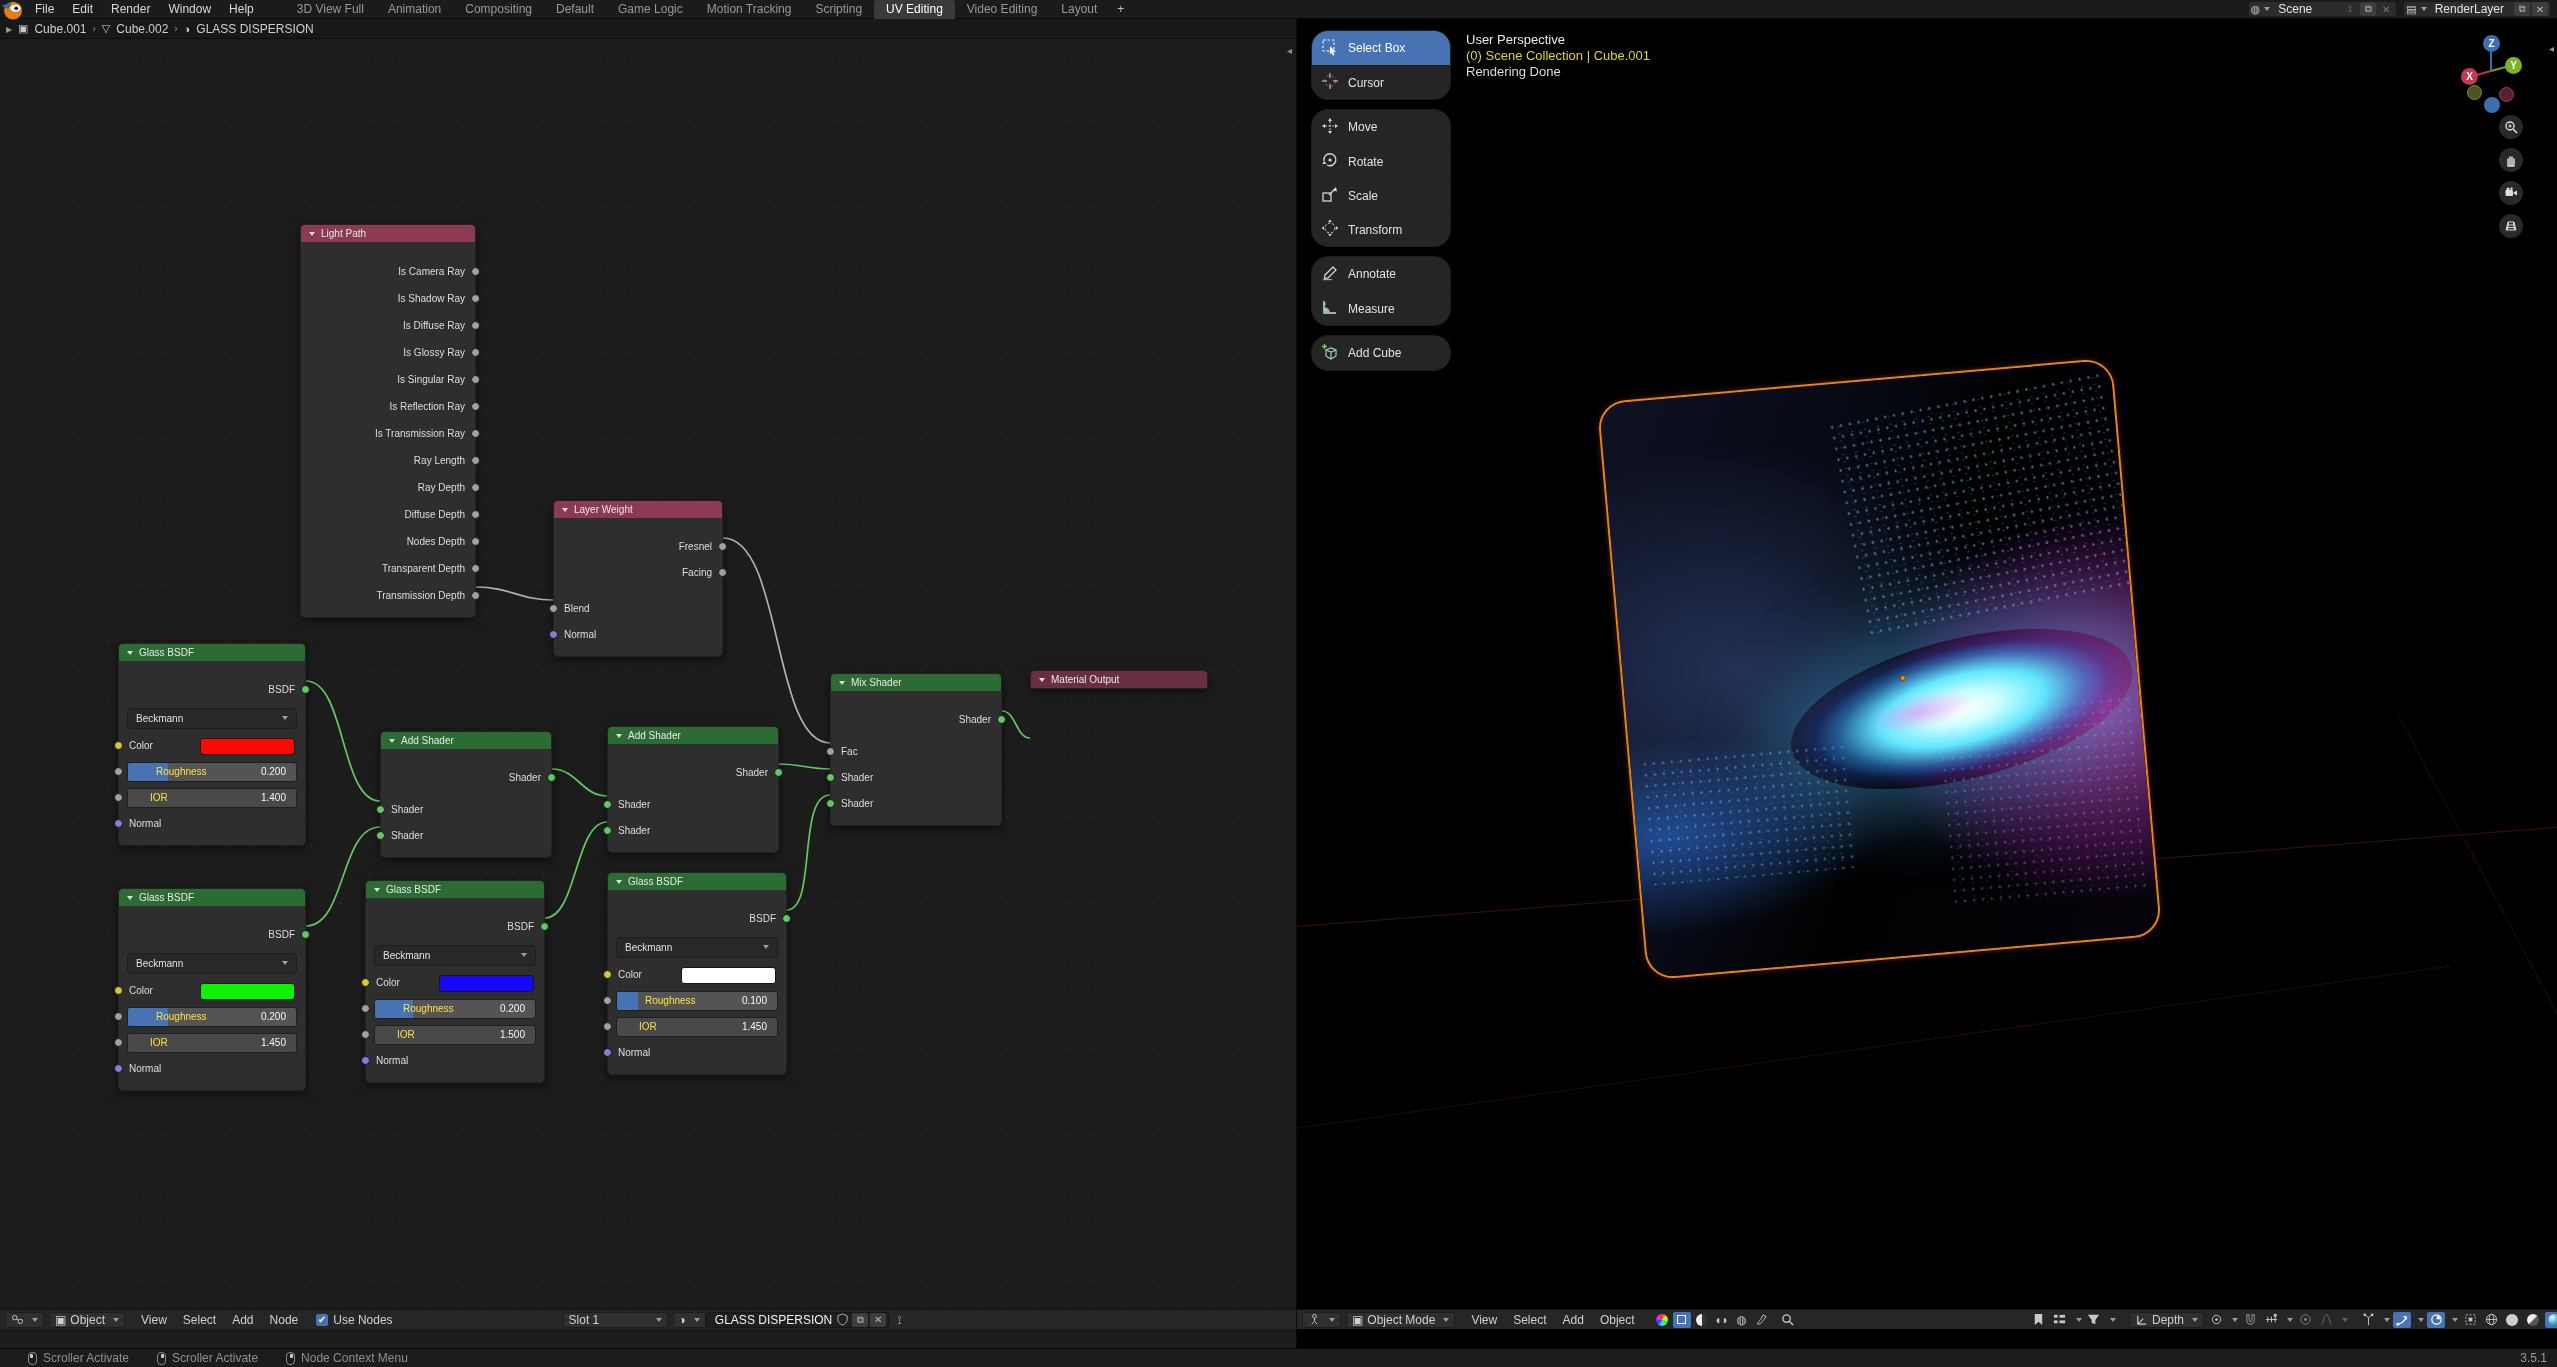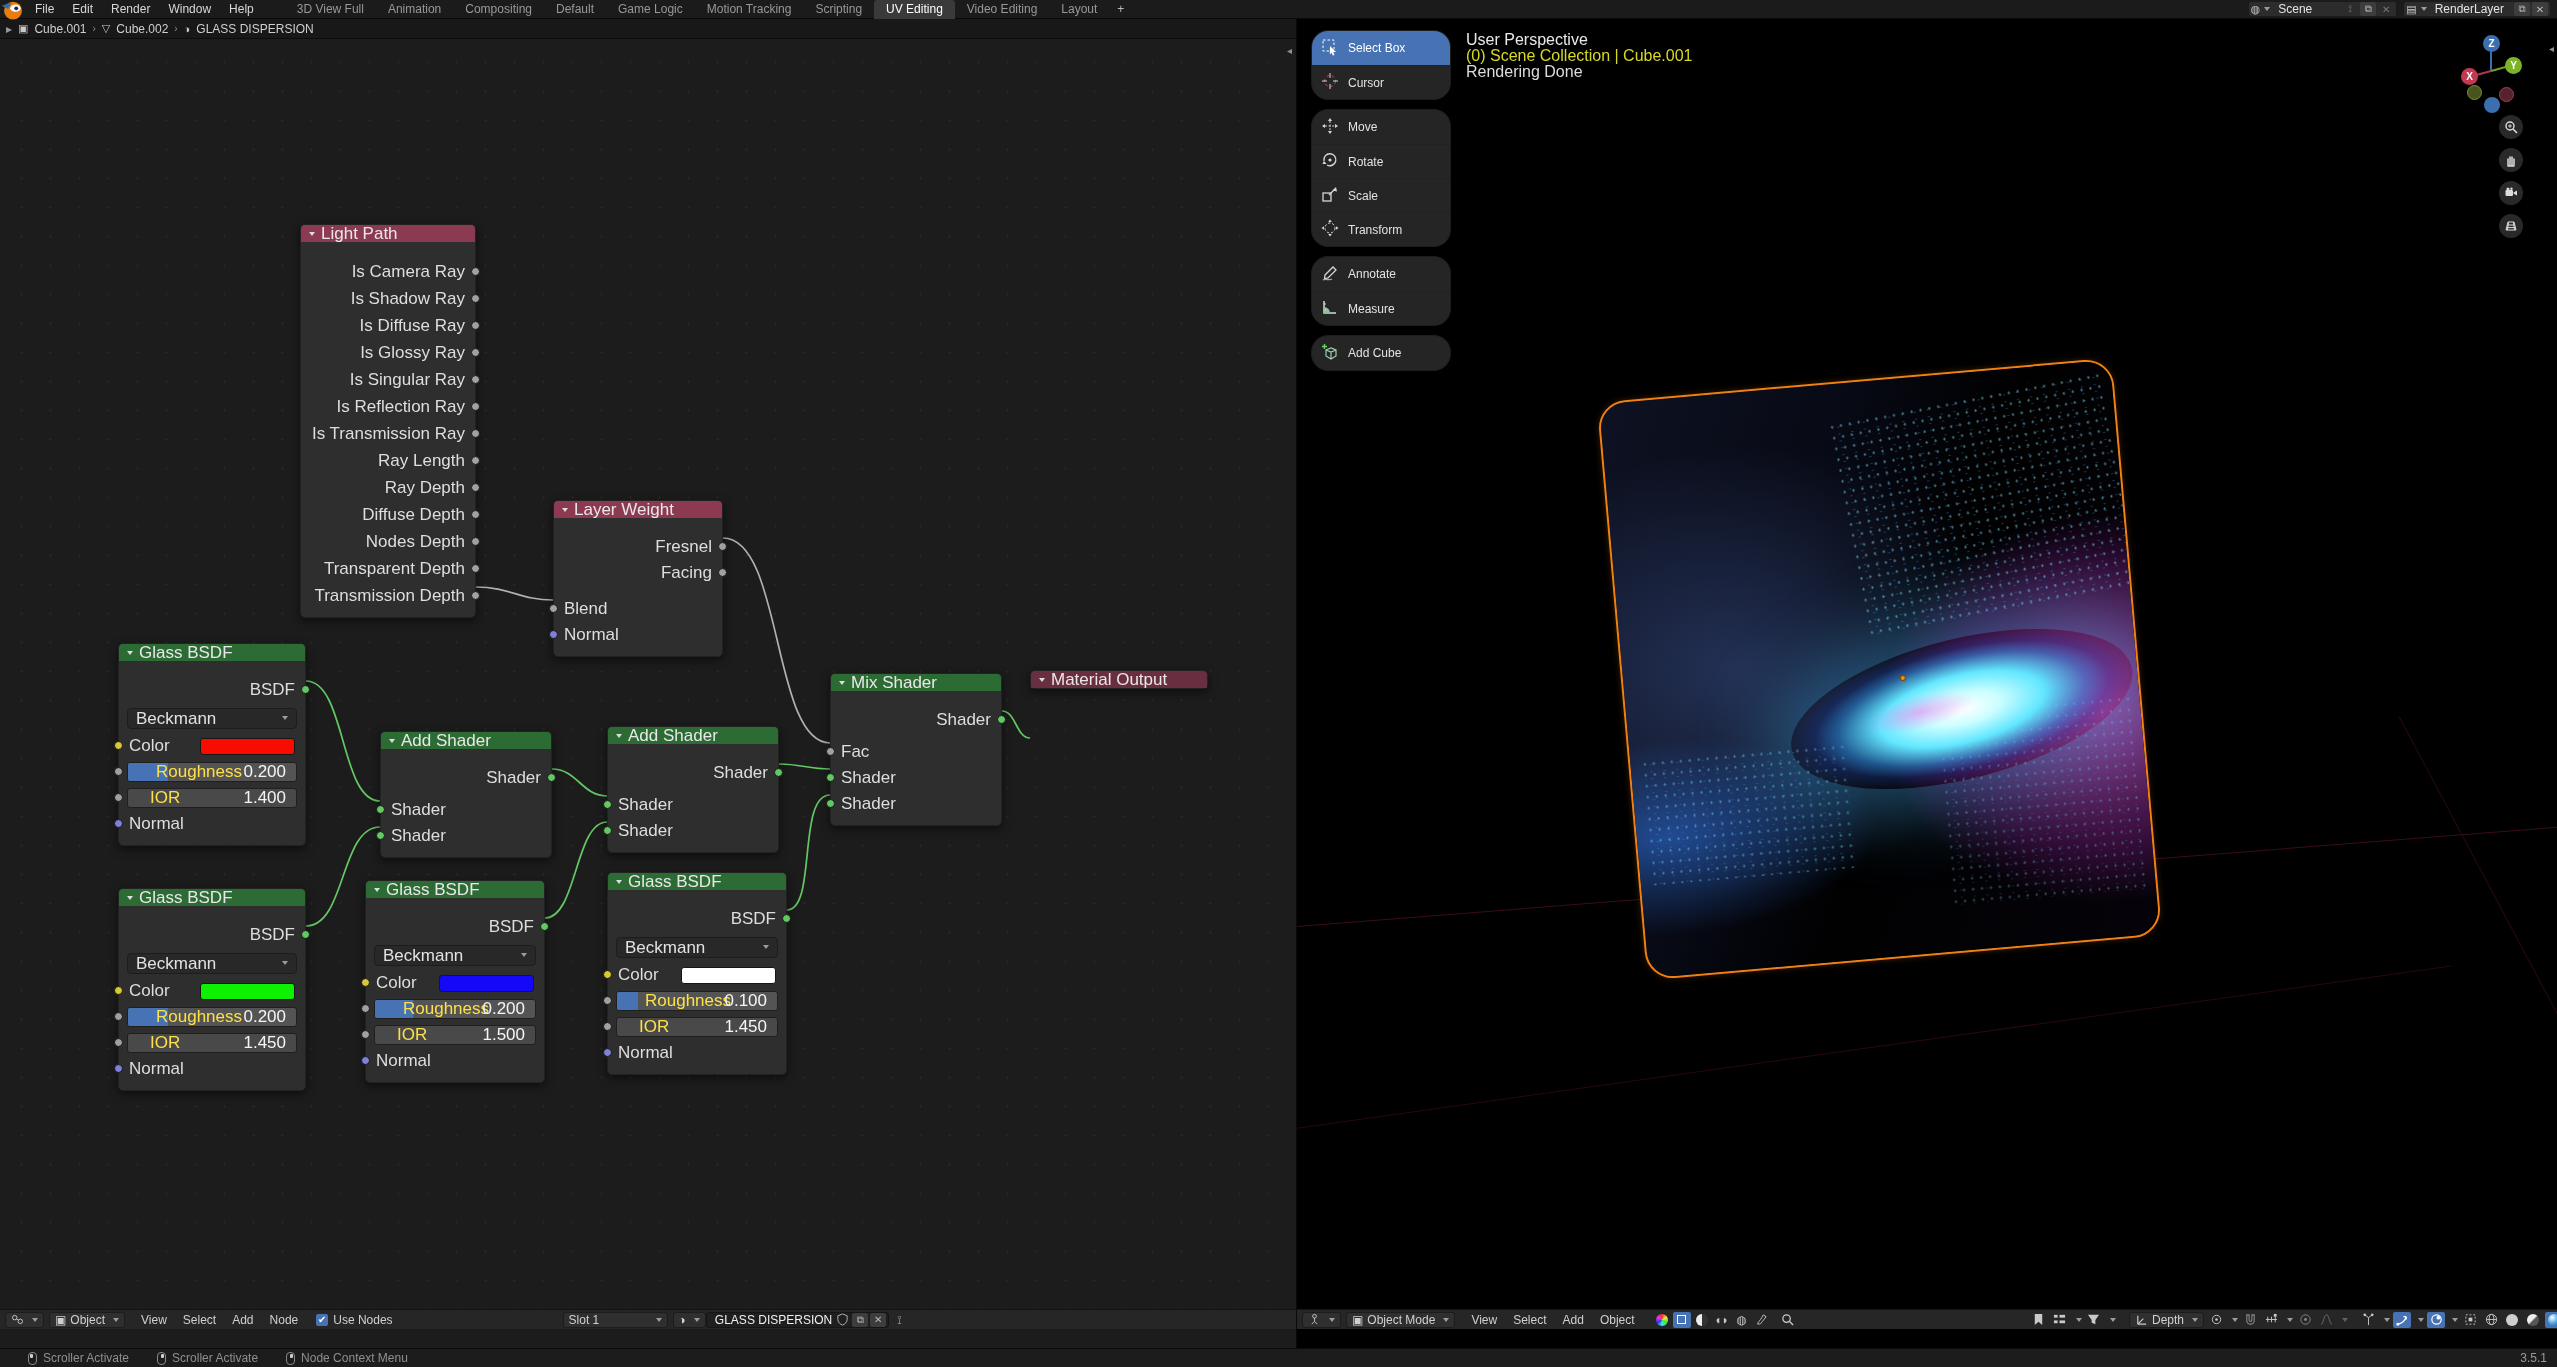--- a/index.html
+++ b/index.html
@@ -38,21 +38,21 @@
   .crumb-sep { color:#8a8a8a; font-size:10px; }
   .crumb-ic { color:#c9c9c9; font-size:11px; }
 
   
   #node-canvas { position:absolute; left:0; top:20px; width:1296px; height:1289px; overflow:hidden;
     background-image:radial-gradient(#262626 1px, transparent 1.4px); background-size:29px 29px;
     background-position:7px 9px; }
   #wires { position:absolute; left:0; top:0; z-index:1; }
 
   .node { position:absolute; background:#2e2e2e; border:1px solid #222; border-radius:5px;
-    box-shadow:0 3px 10px rgba(0,0,0,.55); z-index:2; font-size:17px; color:#dedede; }
+    box-shadow:0 3px 10px rgba(0,0,0,.55); z-index:2; font-size:10px; color:#dedede; }
   .node-head { height:17px; line-height:17px; border-radius:4px 4px 0 0; padding-left:8px;
     color:#e8e8e8; display:flex; align-items:center; gap:6px; }
   .node-head .hchev { width:0; height:0; border-left:3px solid transparent; border-right:3px solid transparent;
     border-top:4px solid #ddd; }
   .node-body { position:relative; padding:16px 0 8px 0; }
   .nrow { position:relative; height:26px; line-height:26px; padding:0 10px; }
   .nrow.out { text-align:right; }
   .nrow27 { height:27px; line-height:27px; }
   .ngap { height:6px; } .ngap10 { height:10px; }
   .socket { position:absolute; width:9px; height:9px; border-radius:50%; border:1px solid #141414;
@@ -88,21 +88,21 @@
   #status-bar { position:absolute; left:0; top:1348px; width:2557px; height:19px; background:#1c1c1c;
     border-top:1px solid #0b0b0b; display:flex; align-items:center; color:#8f8f8f; z-index:50; }
   .mouse-ic { display:inline-block; width:9px; height:13px; border:1px solid #8a8a8a; border-radius:4px;
     position:relative; margin-right:6px; vertical-align:-2px; }
   .mouse-ic i { position:absolute; top:1px; width:3px; height:4px; background:#cfcfcf; border-radius:1px; }
   .mouse-ic.l i { left:1px; } .mouse-ic.m i { left:2.5px; } .mouse-ic.r i { right:1px; }
   .sb-item { margin-left:28px; display:flex; align-items:center; }
   #sb-version { margin-left:auto; margin-right:10px; color:#9a9a9a; }
 
   
-  #vp-overlay-text { position:absolute; left:169px; top:13px; line-height:16px; z-index:8; font-size:16px; }
+  #vp-overlay-text { position:absolute; left:169px; top:13px; line-height:16px; z-index:8; font-size:13px; }
   #vp-overlay-text .l1 { color:#e9e9e9; }
   #vp-overlay-text .l2 { color:#d9d923; }
   #vp-overlay-text .l3 { color:#dddddd; }
 
   #vp-toolbar { position:absolute; left:14px; top:11px; width:140px; z-index:9; display:flex;
     flex-direction:column; gap:9px; }
   .tool-group { background:rgba(40,40,40,.92); border-radius:17px; overflow:hidden; border:1px solid #1d1d1d; }
   .tool-btn { height:34px; display:flex; align-items:center; gap:9px; padding:0 9px; color:#e2e2e2; }
   .tool-btn + .tool-btn { border-top:1px solid #222; }
   .tool-btn.active { background:#4772b3; color:#fff; }

